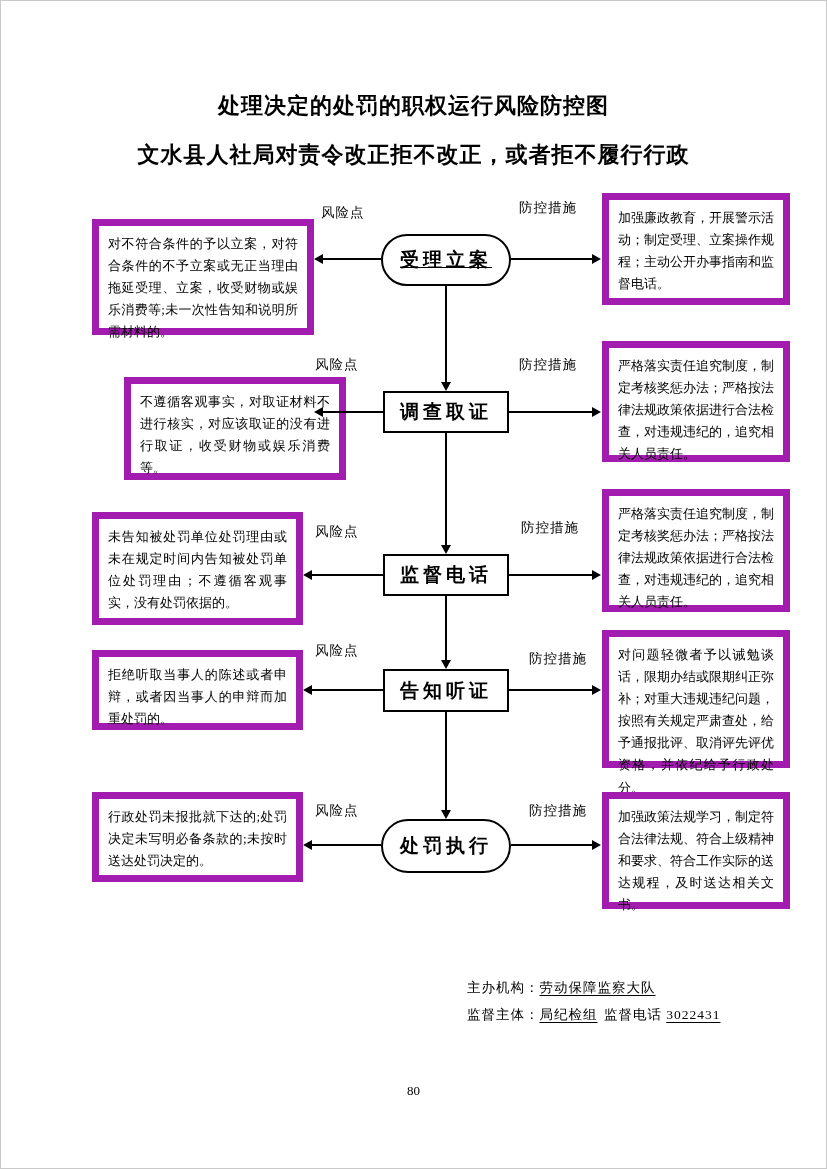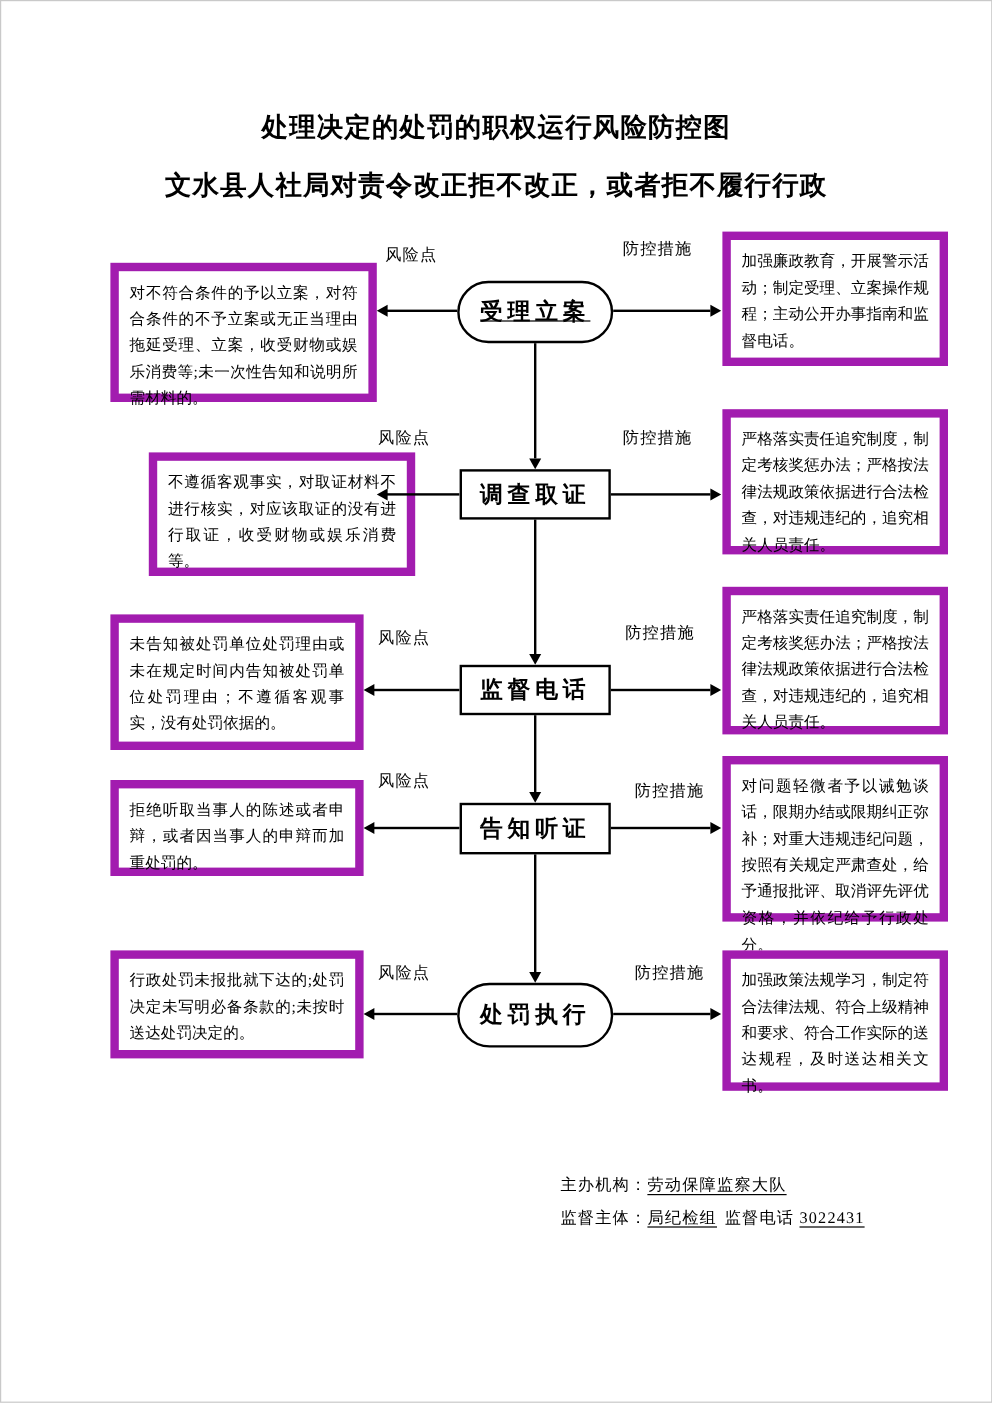--- a/index.html
+++ b/index.html
@@ -101,14 +101,15 @@
   <div class="footer">
     <div>
       <span>主办机构：</span><span class="u">劳动保障监察大队</span>
     </div>
     <div>
       <span>监督主体：</span><span class="u">局纪检组</span>
       <span style="margin-left:2px;">监督电话</span>&nbsp;<span class="u">3022431</span>
     </div>
   </div>
 
+  <div class="pagenum">80</div>
 
 </div>
 
 </body></html>

